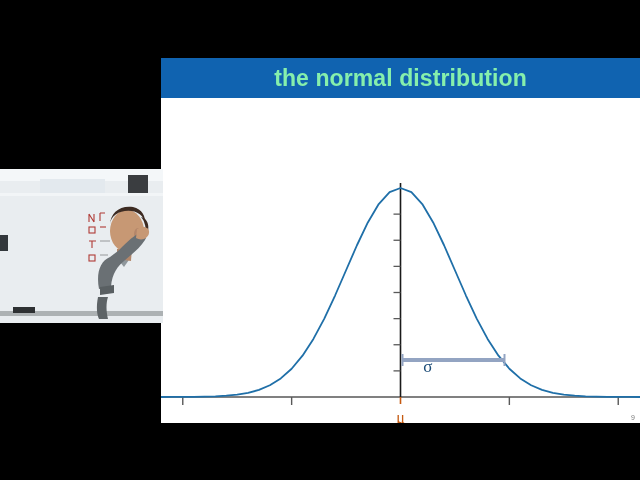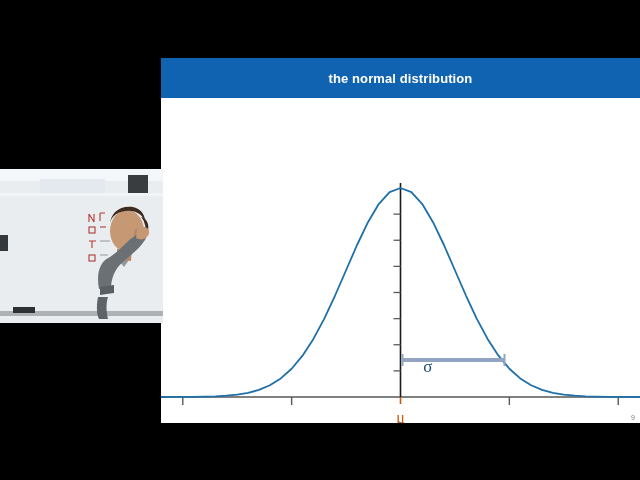--- a/index.html
+++ b/index.html
@@ -37,22 +37,22 @@
     position: absolute;
     left: 0; top: 0;
     width: 100%;
     height: 40px;
     background: #1063B0;
     display: flex;
     align-items: center;
     justify-content: center;
   }
   #slide-title {
-    color: #ffffff;
-    font-size: 13px;
+    color: #86efac;
+    font-size: 23px;
     font-weight: bold;
     letter-spacing: 0.1px;
     font-family: "Liberation Sans", sans-serif;
     white-space: nowrap;
   }
 
   #slide-body {
     position: absolute;
     left: 0;
     top: 40px;

